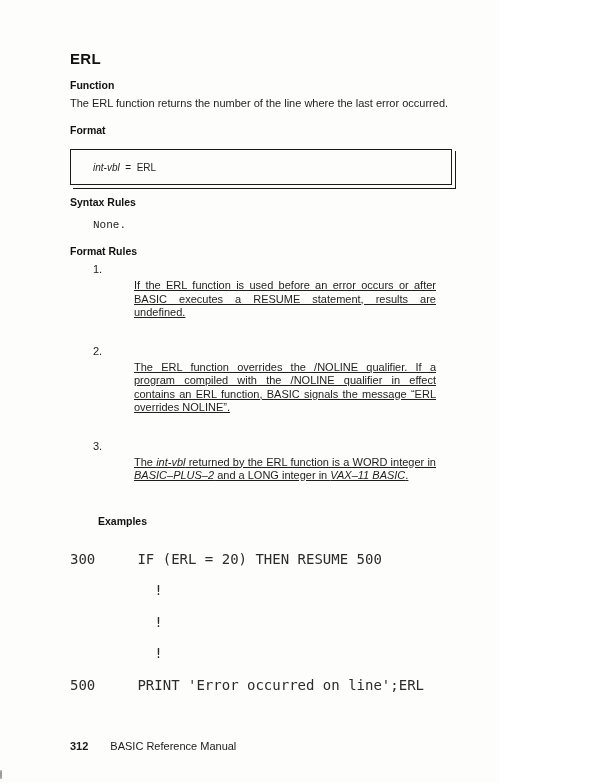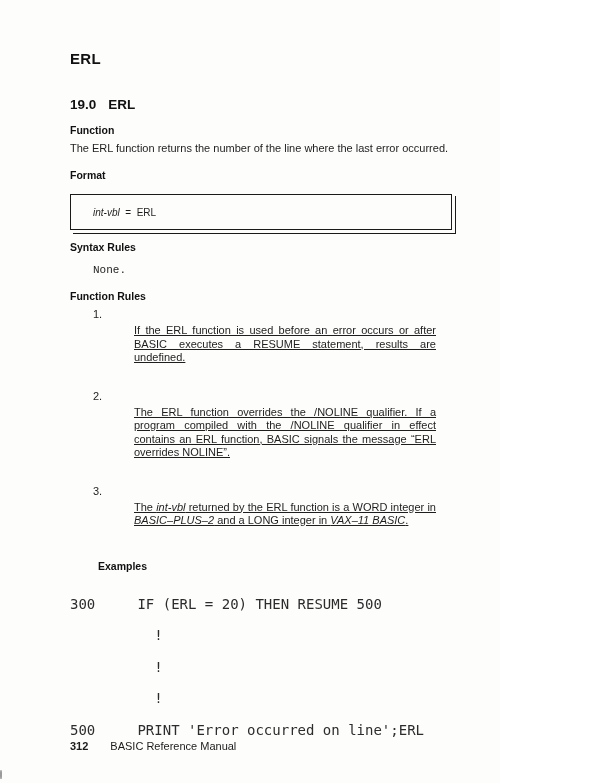--- a/index.html
+++ b/index.html
@@ -51,35 +51,34 @@
   .m6 { left:0; top:770px; width:2px; height:9px; transform:none; background:#9a9a9a; }
 </style>
 </head>
 <body>
 
 <div class="page">
   <div class="content">
 
     <h1 class="kw-header">ERL</h1>
 
-    <h2 class="section-heading"><span class="num">19.0</span><span>ERL</span></h2>
 
     <h3 class="subhead sh-function">Function</h3>
     <p class="body-text">The ERL function returns the number of the line where the last error occurred.</p>
 
     <h3 class="subhead sh-format">Format</h3>
     <div class="format-box">
         <span class="it">int-vbl</span>
         <span class="pre">  =  ERL</span>
       </div>
 
     <h3 class="subhead sh-syntax">Syntax Rules</h3>
     <p class="indent-text">None.</p>
 
-    <h3 class="subhead sh-general">Function Rules</h3>
+    <h3 class="subhead sh-general">Format Rules</h3>
     <div class="rules">
 
       <div class="rule-item">
         <span class="rule-num">1.</span>
         <p class="rule-text">If the ERL function is used before an error occurs or after BASIC executes a RESUME statement, results are undefined.</p>
       </div>
 
       <div class="rule-item">
         <span class="rule-num">2.</span>
         <p class="rule-text">The ERL function overrides the /NOLINE qualifier. If a program compiled with the /NOLINE qualifier in effect contains an ERL function, BASIC signals the message “ERL overrides NOLINE”.</p>

